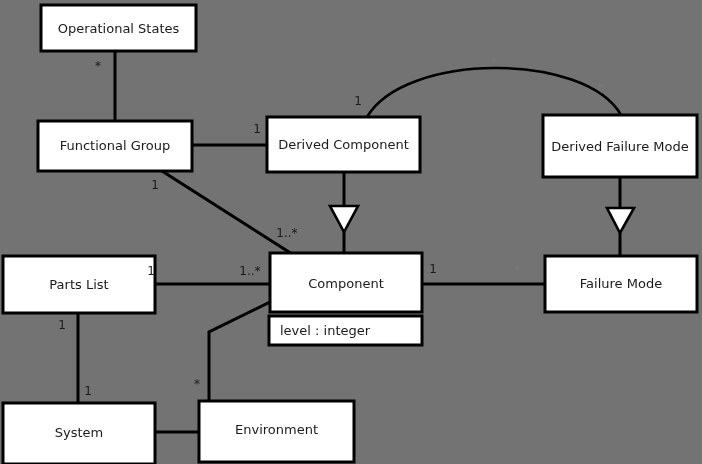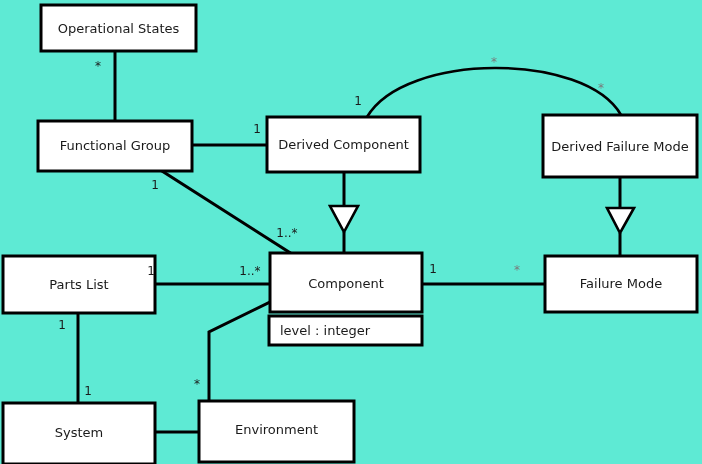--- a/index.html
+++ b/index.html
@@ -4,21 +4,21 @@
 <style>
   html, body {
     margin: 0;
     padding: 0;
     background: #ffffff;
   }
   #diagram-root {
     position: relative;
     width: 702px;
     height: 464px;
-    background: #5eead4;
+    background: #737373;
     font-family: "DejaVu Sans", "Liberation Sans", sans-serif;
     overflow: hidden;
   }
   #uml-svg {
     position: absolute;
     left: 0;
     top: 0;
     width: 702px;
     height: 464px;
   }

